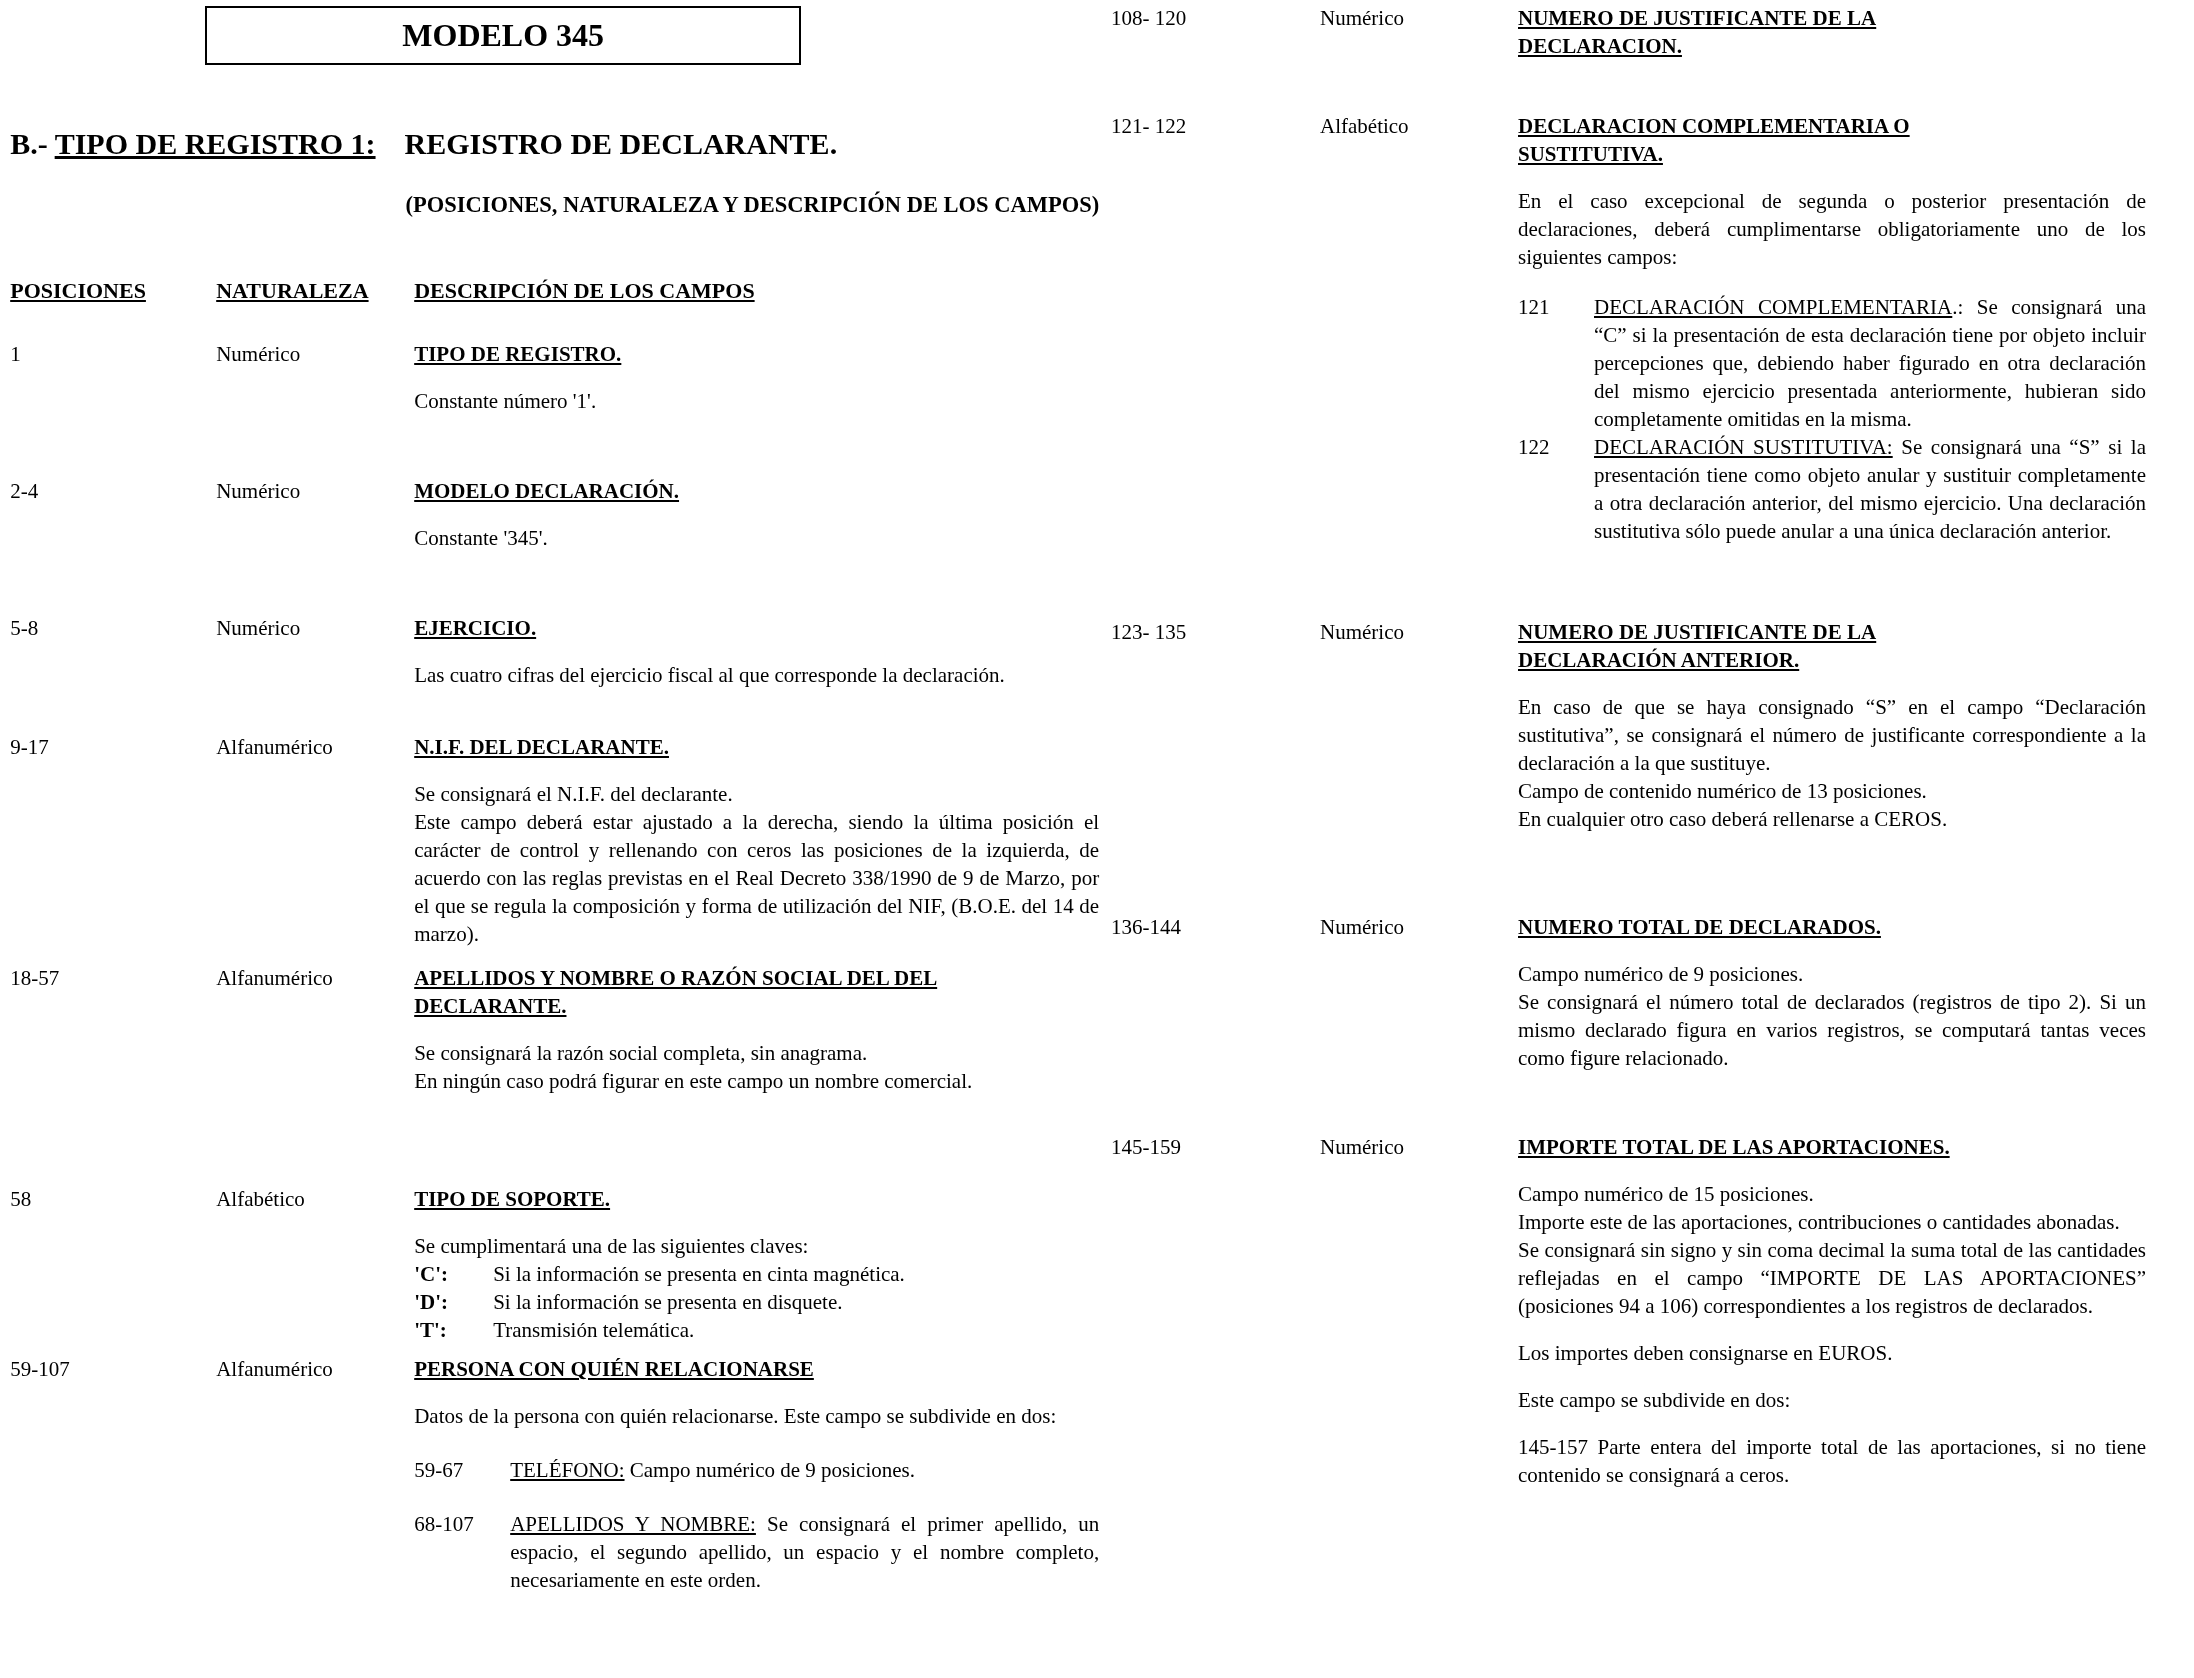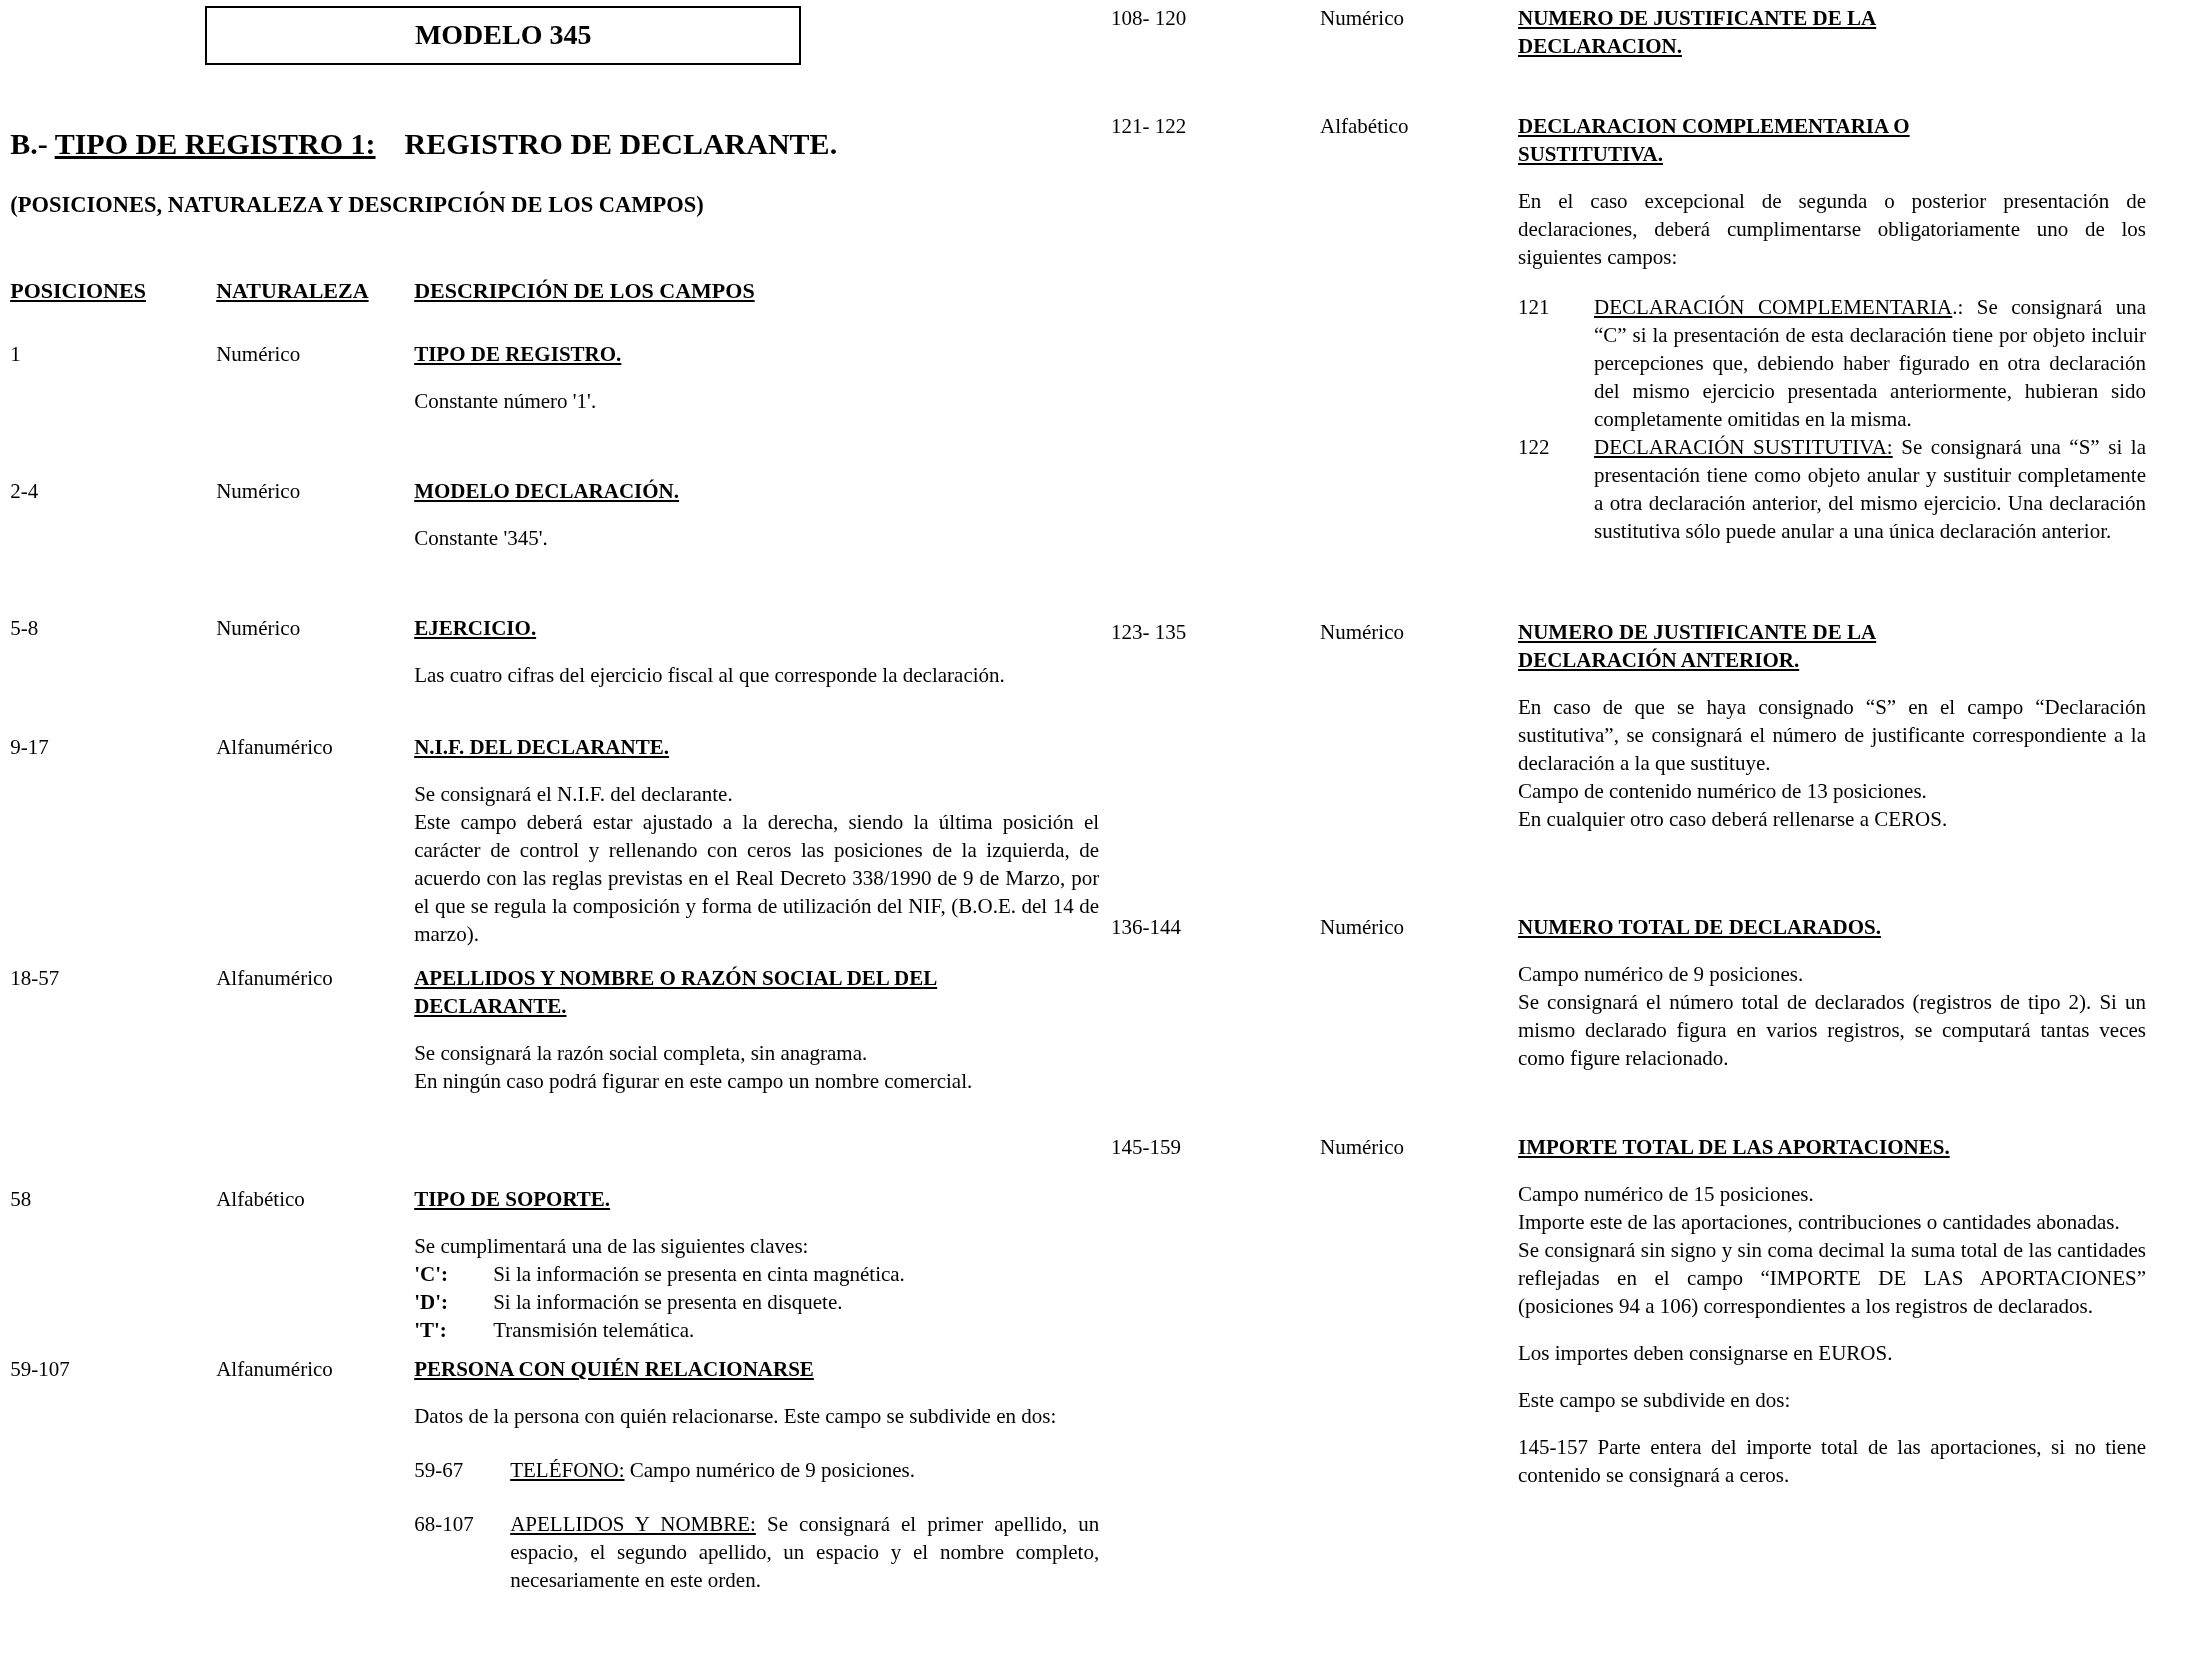--- a/index.html
+++ b/index.html
@@ -11,26 +11,26 @@
     position: relative; overflow: hidden;
   }
   .col { position: absolute; top: 0; }
   .col-left  { left: 10.2px;   width: 1089px; }
   .col-right { left: 1111px; width: 1035px; }
 
   .title-box {
     margin: 5.8px 0 0 195px; width: 592px; height: 55px;
     border: 2.9px solid #000;
     display: flex; align-items: center; justify-content: center;
-    font-weight: bold; font-size: 28px; line-height: 32px;
+    font-weight: bold; font-size: 32px; line-height: 32px;
   }
   .section-heading { margin-top: 64px; font-weight: bold; font-size: 30px; line-height: 30.5px; }
   .section-heading .u { text-decoration: underline; }
   .section-heading .sp { display: inline-block; width: 29px; }
-  .subtitle { margin-top: 32px; font-weight: bold; font-size: 22.5px; }
+  .subtitle { margin-top: 32px; font-weight: bold; font-size: 22.5px; text-align: right; }
 
   .headers {
     margin-top: 58px;
     display: grid; grid-template-columns: 206px 198px 1fr;
     font-weight: bold; font-size: 22px;
   }
   .headers span { text-decoration: underline; }
 
   .row { display: grid; grid-template-columns: 206px 198px 1fr; }
   .col-right .row { grid-template-columns: 209px 198px 1fr; }

